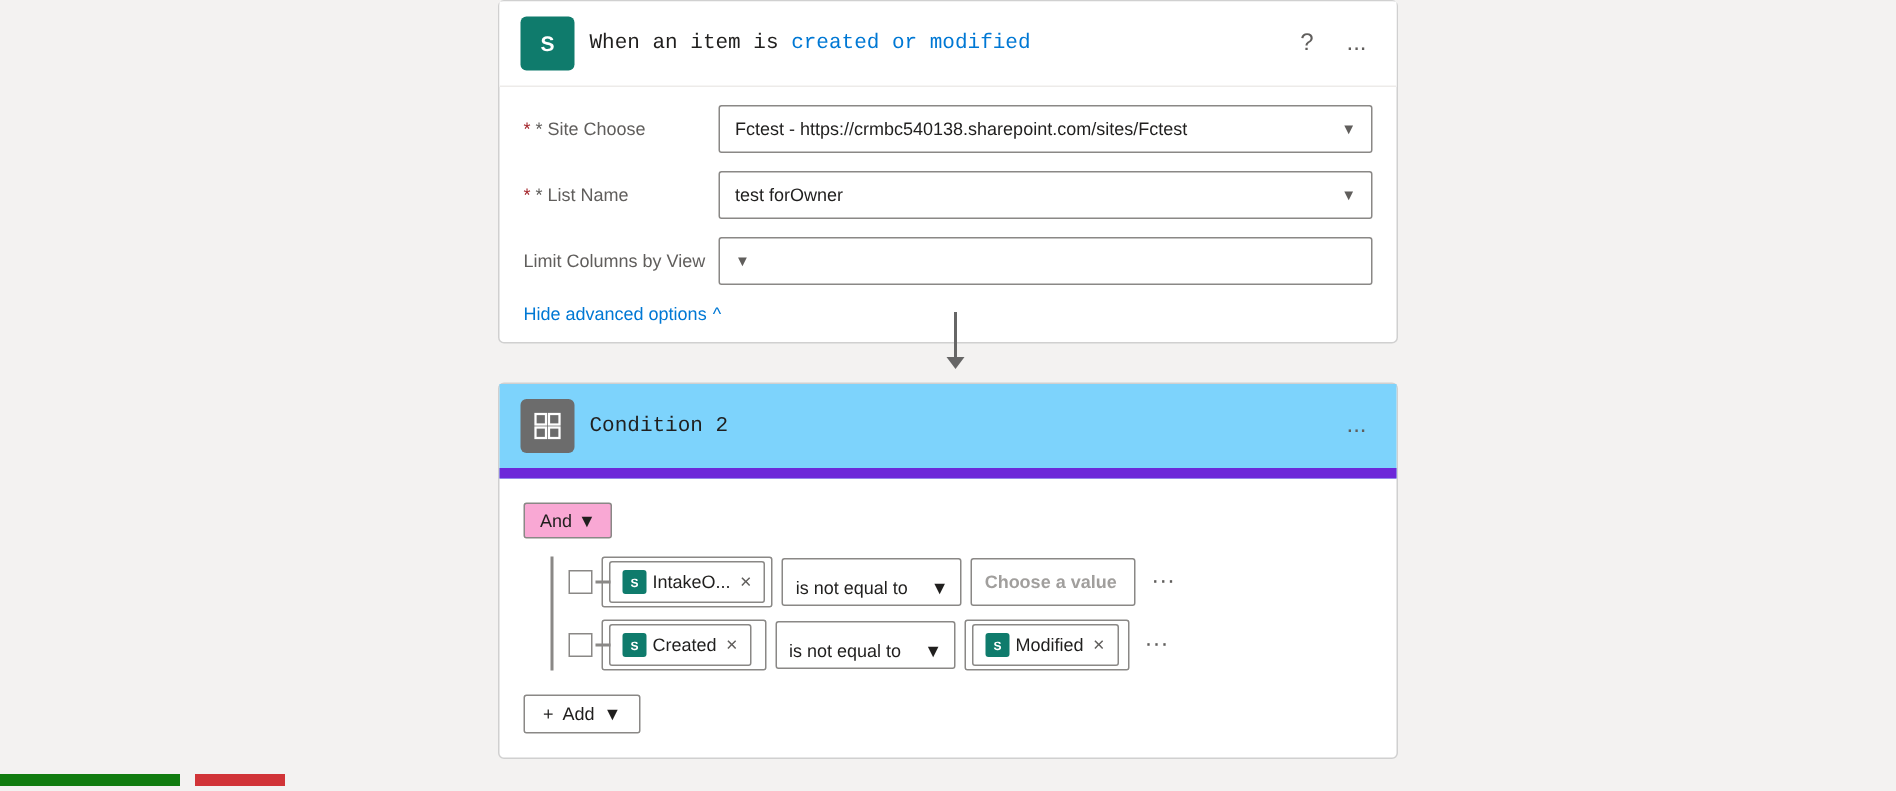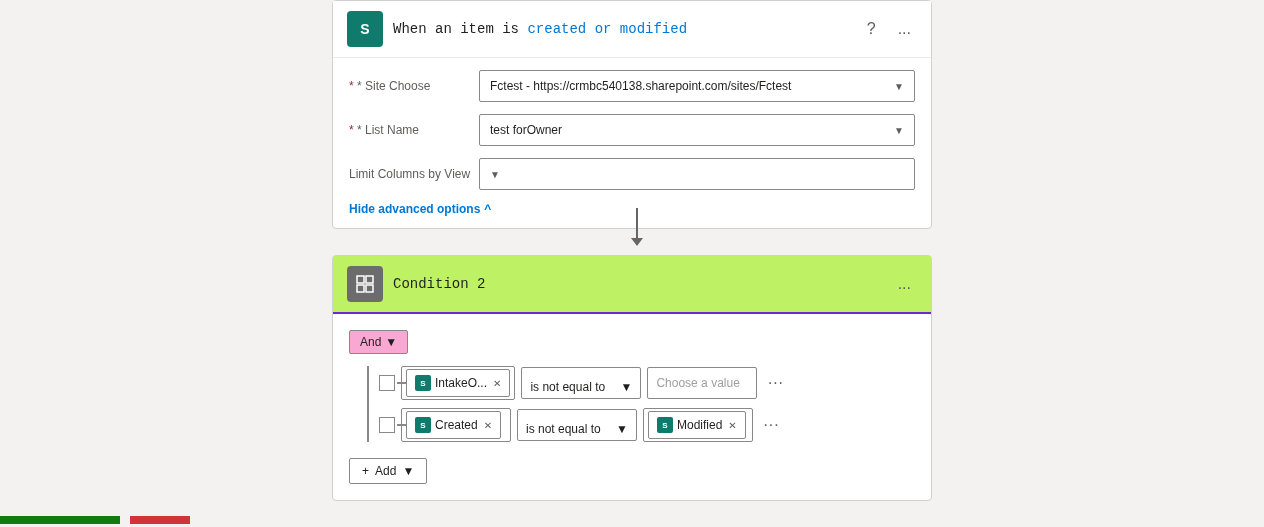--- a/index.html
+++ b/index.html
@@ -138,21 +138,20 @@
     }
 
     .hide-advanced {
       color: #0078d4;
       font-size: 12px;
       cursor: pointer;
       display: flex;
       align-items: center;
       gap: 4px;
       margin-top: 4px;
-      font-weight: bold;
     }
 
     
     .arrow-connector {
       position: absolute;
       left: 631px;
       top: 208px;
       display: flex;
       flex-direction: column;
       align-items: center;
@@ -173,22 +172,22 @@
     }
 
     
     .card-condition {
       top: 255px;
       left: 332px;
       width: 600px;
     }
 
     .card-header-condition {
-      background: #bef264;
-      border-bottom: 2px solid #6d28d9;
+      background: #7dd3fc;
+      border-bottom: 7px solid #6d28d9;
     }
 
     .condition-icon {
       width: 36px;
       height: 36px;
       background: #6c6c6c;
       border-radius: 4px;
       display: flex;
       align-items: center;
       justify-content: center;
@@ -287,20 +286,21 @@
       border: 1px solid #8a8886;
       border-radius: 2px;
       padding: 4px 8px;
       font-size: 12px;
       color: #a19f9d;
       background: #fff;
       min-width: 110px;
       min-height: 32px;
       display: flex;
       align-items: center;
+      font-weight: bold;
     }
 
     .more-btn {
       background: none;
       border: none;
       cursor: pointer;
       color: #605e5c;
       font-size: 16px;
       padding: 2px 4px;
     }

